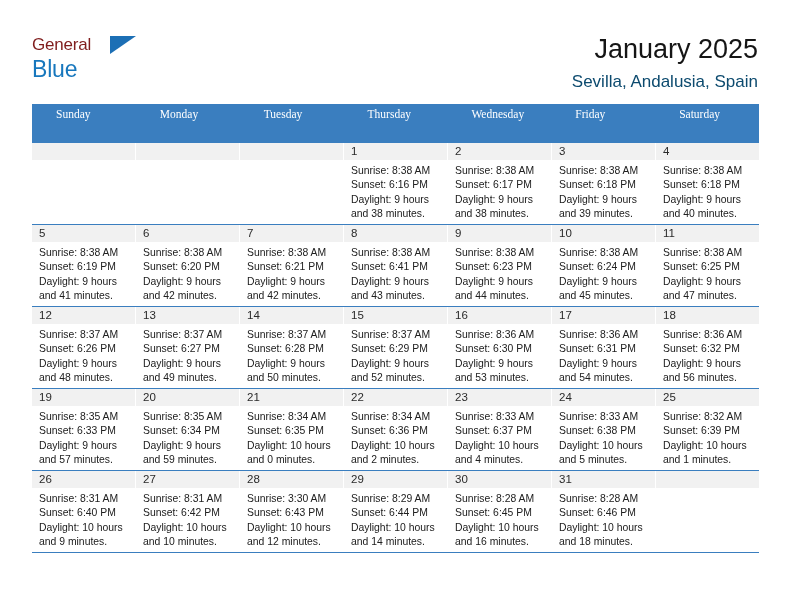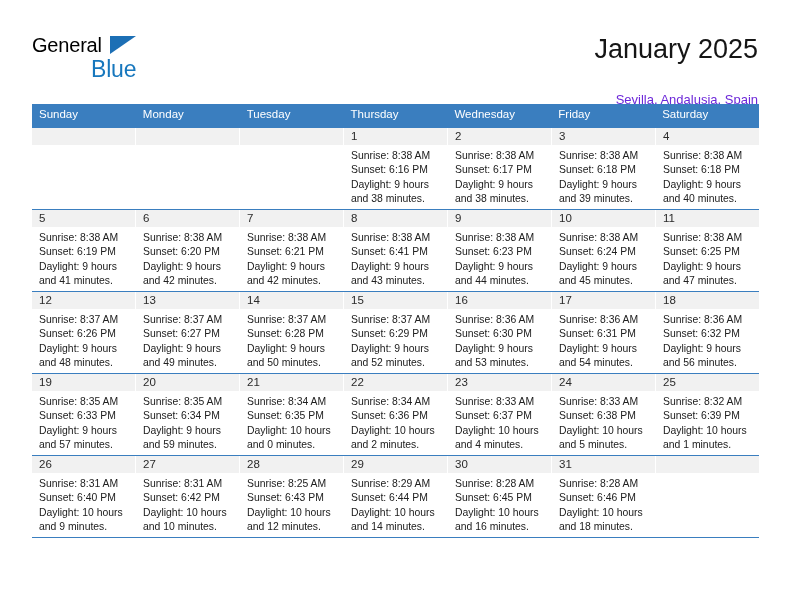--- a/index.html
+++ b/index.html
@@ -34,36 +34,35 @@
     position: absolute;
     left: 0;
     top: 4px;
     width: 180px;
     height: 58px;
   }
   .brand-row1 {
     position: relative;
     height: 26px;
     line-height: 26px;
-    font-size: 20px;
-    color: #000000;
+    font-size: 17px;
+    color: #7f1d1d;
     letter-spacing: -0.2px;
     white-space: nowrap;
   }
   .brand-tri {
     position: absolute;
     left: 78px;
     top: 4px;
     width: 0;
     height: 0;
     border-left: 26px solid #1c6fb5;
     border-bottom: 18px solid transparent;
   }
   .brand-row2 {
-    margin-left: 59px;
     margin-top: -2px;
     height: 26px;
     line-height: 26px;
     font-size: 23px;
     color: #1777bd;
     letter-spacing: -0.2px;
     white-space: nowrap;
   }
 
   .title-block {
@@ -73,48 +72,49 @@
     text-align: right;
   }
   .cal-title {
     font-size: 27px;
     line-height: 34px;
     color: #151515;
     font-weight: normal;
     white-space: nowrap;
   }
   .cal-subtitle {
-    font-size: 13px;
+    font-size: 17px;
     line-height: 22px;
-    margin-top: 23px;
-    color: #6d28d9;
+    margin-top: 5px;
+    color: #0c4a6e;
     white-space: nowrap;
   }
 
   
   .calendar {
     position: absolute;
     left: 32px;
     top: 104px;
     width: 727px;
   }
   .dow-row {
     display: flex;
     background: #3a7ebf;
   }
   .dow-cell {
     flex: 1 1 0;
     box-sizing: border-box;
-    height: 24px;
+    height: 39px;
     line-height: 21px;
-    padding-left: 7px;
+    padding-left: 24px;
     font-size: 11.5px;
     color: #ffffff;
     white-space: nowrap;
     overflow: hidden;
+    font-family: Liberation Serif, serif;
   }
 
   .week-row {
     display: flex;
     border-bottom: 1.6px solid #3a7ebf;
   }
   .day-cell {
     flex: 1 1 0;
     box-sizing: border-box;
     width: 103.85px;
@@ -462,21 +462,21 @@
             <div class="day-body">
               <div class="day-line">Sunrise: 8:31 AM</div>
               <div class="day-line">Sunset: 6:42 PM</div>
               <div class="day-line">Daylight: 10 hours</div>
               <div class="day-line">and 10 minutes.</div>
             </div>
           </div>
           <div class="day-cell">
             <div class="day-num-strip">28</div>
             <div class="day-body">
-              <div class="day-line">Sunrise: 8:25 AM</div>
+              <div class="day-line">Sunrise: 3:30 AM</div>
               <div class="day-line">Sunset: 6:43 PM</div>
               <div class="day-line">Daylight: 10 hours</div>
               <div class="day-line">and 12 minutes.</div>
             </div>
           </div>
           <div class="day-cell">
             <div class="day-num-strip">29</div>
             <div class="day-body">
               <div class="day-line">Sunrise: 8:29 AM</div>
               <div class="day-line">Sunset: 6:44 PM</div>

